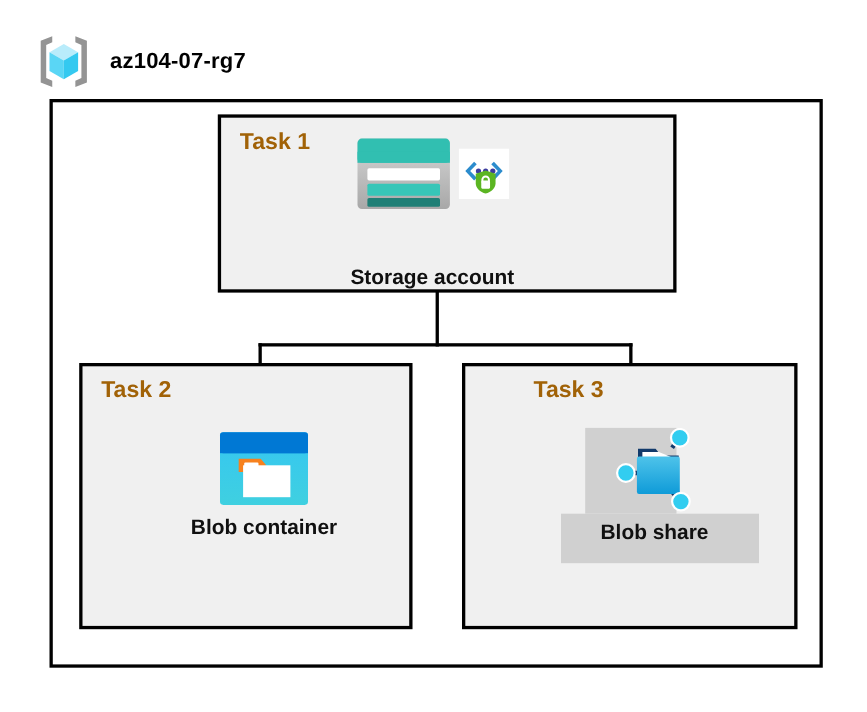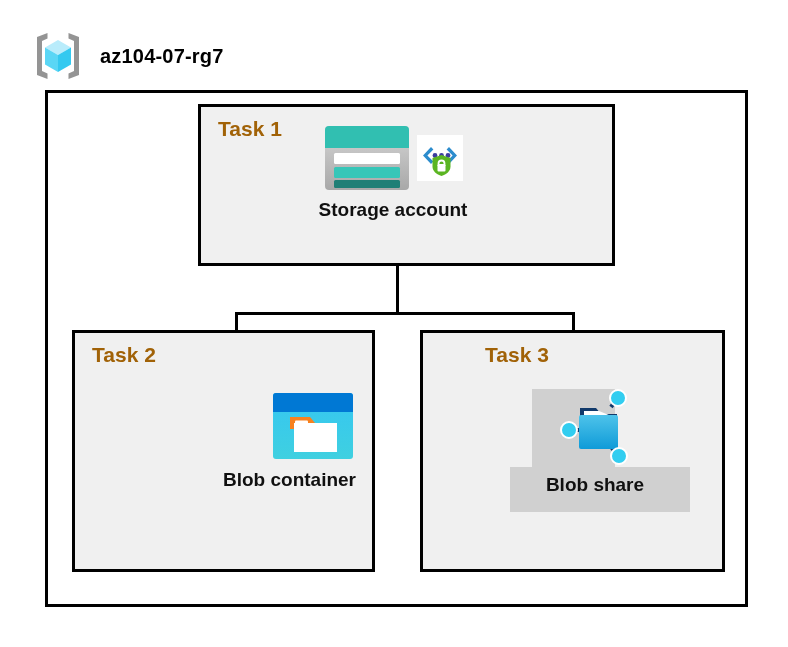--- a/index.html
+++ b/index.html
@@ -83,22 +83,22 @@
     align-items: center;
   }
   .node-caption {
     font-size: 19px;
     font-weight: bold;
     color: #101010;
     white-space: nowrap;
     margin-top: 7px;
   }
 
-  #node-storage   { left: 288px; top: 124px; width: 210px; }
-  #node-blob      { left: 156px; top: 390px; width: 200px; align-items: flex-end; }
+  #node-storage   { left: 288px; top: 124px; width: 210px; gap: 43px; }
+  #node-blob      { left: 140px; top: 390px; width: 200px; }
   #node-fileshare { left: 495px; top: 389px; width: 200px; }
 
   .icon-row {
     display: flex;
     align-items: center;
     justify-content: center;
   }
 
   
   #fileshare-icon-hl {

